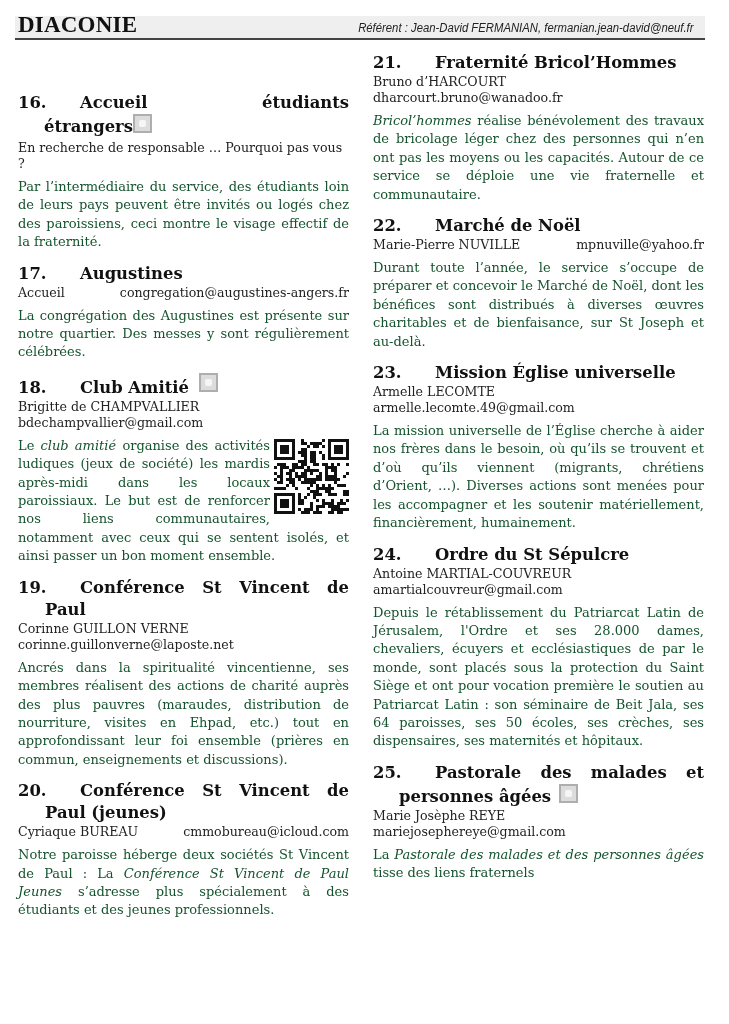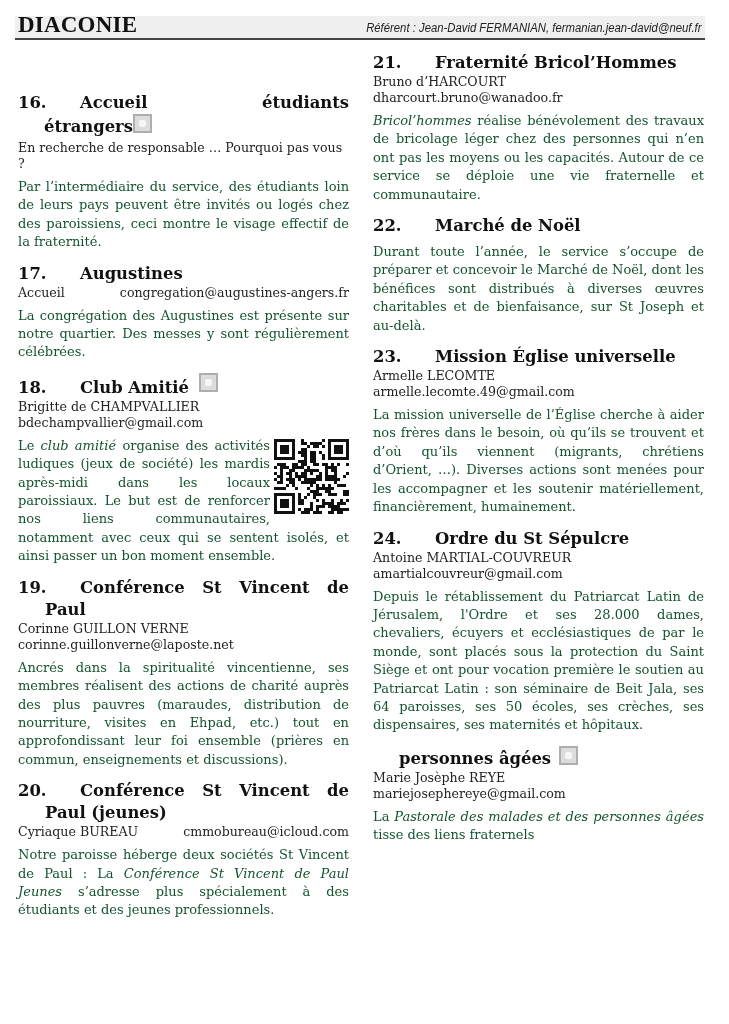--- a/index.html
+++ b/index.html
@@ -4,21 +4,21 @@
 <style>
   html, body { margin: 0; padding: 0; background: #ffffff; }
   body {
     width: 729px; height: 1024px; overflow: hidden; position: relative;
     font-family: "DejaVu Serif", serif; color: #1a1a1a;
   }
   .header {
     position: absolute; left: 15px; top: 16px; width: 690px; height: 24px;
     background: #efefef; border-bottom: 2px solid #444;
     display: flex; align-items: flex-end; justify-content: space-between;
-    box-sizing: border-box; padding: 0 4px 1px 3px;
+    box-sizing: border-box; padding: 0 12px 1px 3px;
   }
   .header-title {
     font-family: "Liberation Serif", serif; font-weight: bold; font-size: 23px;
     line-height: 24px; color: #111; letter-spacing: 0.2px;
   }
   .header-ref {
     font-family: "Liberation Sans", sans-serif; font-style: italic; font-size: 12.3px;
     line-height: 18px; color: #222; transform: scaleX(0.92); transform-origin: right bottom;
     white-space: nowrap;
   }
@@ -364,20 +364,24 @@
     </div>
     <div class="body-text">
       <i>Bricol’hommes</i><span> réalise bénévolement des travaux de bricolage léger chez des personnes qui n’en ont pas les moyens ou les capacités. Autour de ce service se déploie une vie fraternelle et communautaire.</span>
     </div>
   </div>
 
   <div class="section">
     <div class="sec-title">
       <span class="num">22.</span><span>Marché de Noël</span>
     </div>
+    <div class="contact inline">
+      <span>Marie-Pierre NUVILLE</span>
+      <span>mpnuville@yahoo.fr</span>
+    </div>
     <div class="body-text">Durant toute l’année, le service s’occupe de préparer et concevoir le Marché de Noël, dont les bénéfices sont distribués à diverses œuvres charitables et de bienfaisance, sur St Joseph et au-delà.</div>
   </div>
 
   <div class="section">
     <div class="sec-title">
       <span class="num">23.</span><span>Mission Église universelle</span>
     </div>
     <div class="contact">
       <span>Armelle LECOMTE</span>
       <span class="email-right">armelle.lecomte.49@gmail.com</span>
@@ -390,20 +394,23 @@
       <span class="num">24.</span><span>Ordre du St Sépulcre</span>
     </div>
     <div class="contact">
       <span>Antoine MARTIAL-COUVREUR</span>
       <span class="email-right">amartialcouvreur@gmail.com</span>
     </div>
     <div class="body-text">Depuis le rétablissement du Patriarcat Latin de Jérusalem, l'Ordre et ses 28.000 dames, chevaliers, écuyers et ecclésiastiques de par le monde, sont placés sous la protection du Saint Siège et ont pour vocation première le soutien au Patriarcat Latin : son séminaire de Beit Jala, ses 64 paroisses, ses 50 écoles, ses crèches, ses dispensaires, ses maternités et hôpitaux.</div>
   </div>
 
   <div class="section">
+    <div class="sec-title" style="text-align:justify;text-align-last:justify;padding-left:0;text-indent:0;">
+      <span class="num">25.</span><span>Pastorale des malades et</span>
+    </div>
     <div class="sec-title" style="padding-left:26px;text-indent:0;">
       <span>personnes âgées</span>
       <span class="qr-small"></span>
     </div>
     <div class="contact">
       <span>Marie Josèphe REYE</span>
       <span class="email-right">mariejosephereye@gmail.com</span>
     </div>
     <div class="body-text">
       <span>La </span><i>Pastorale des malades et des personnes âgées</i><span> tisse des liens fraternels</span>

